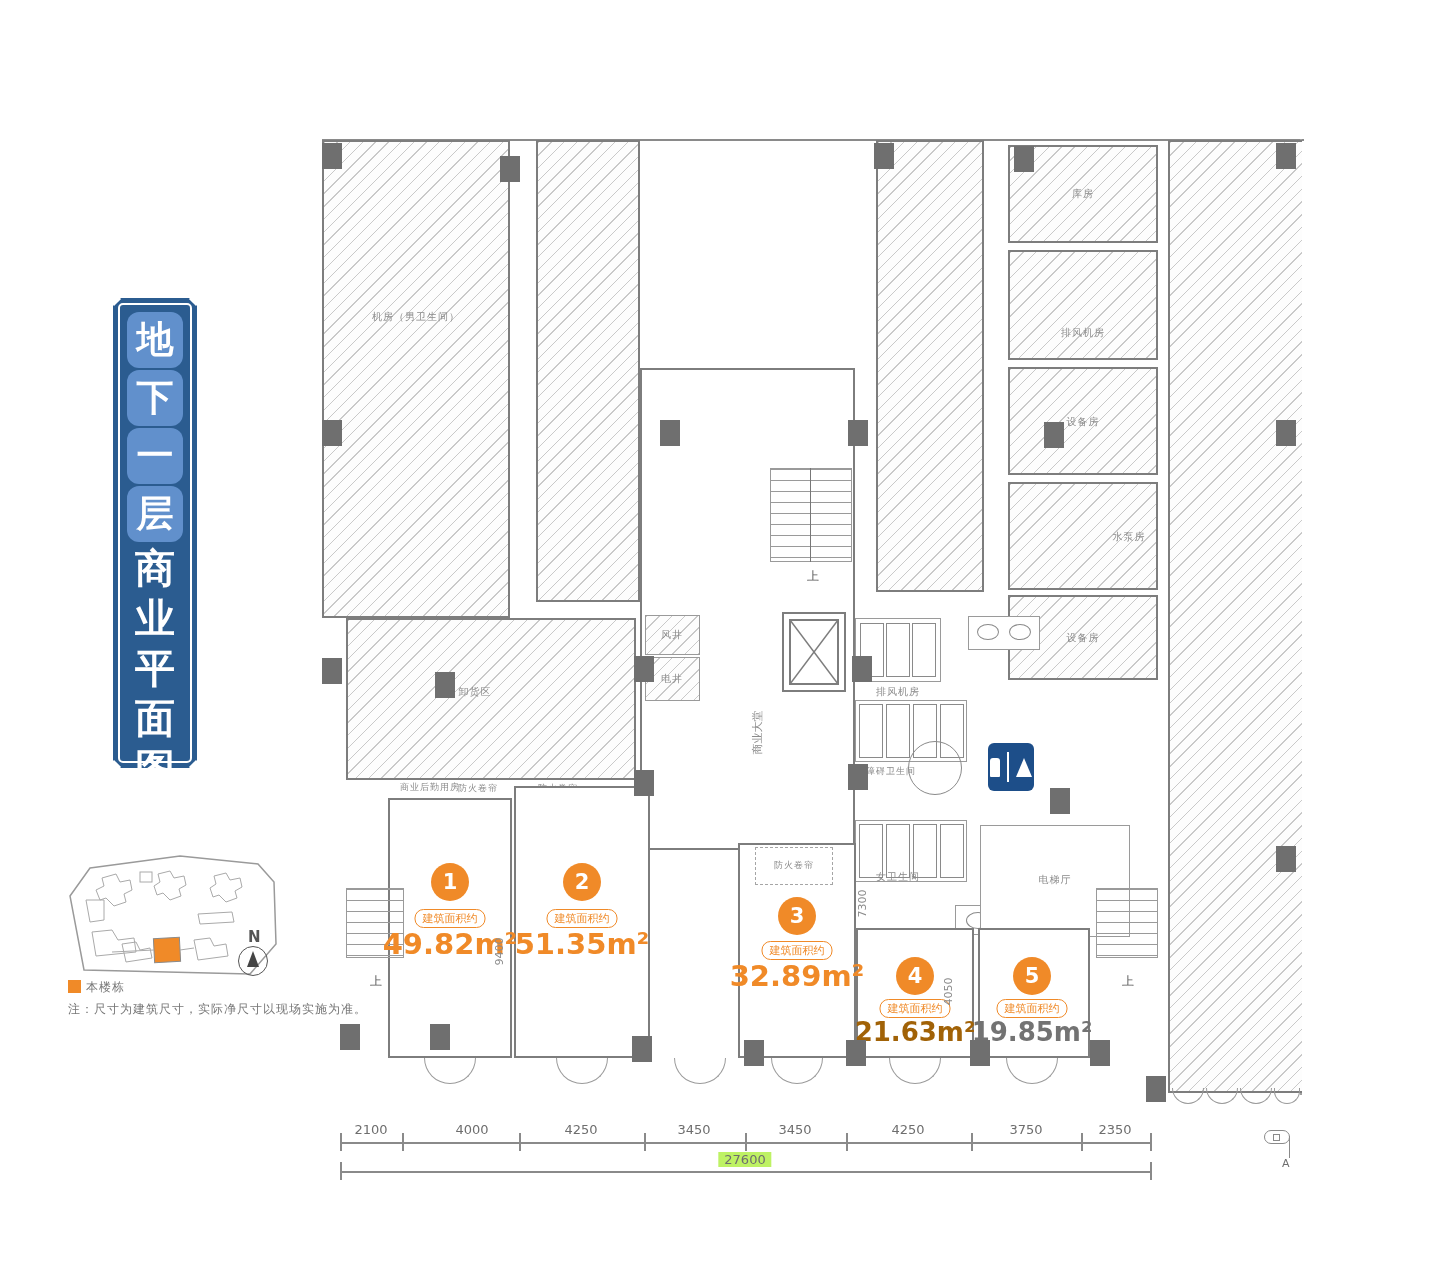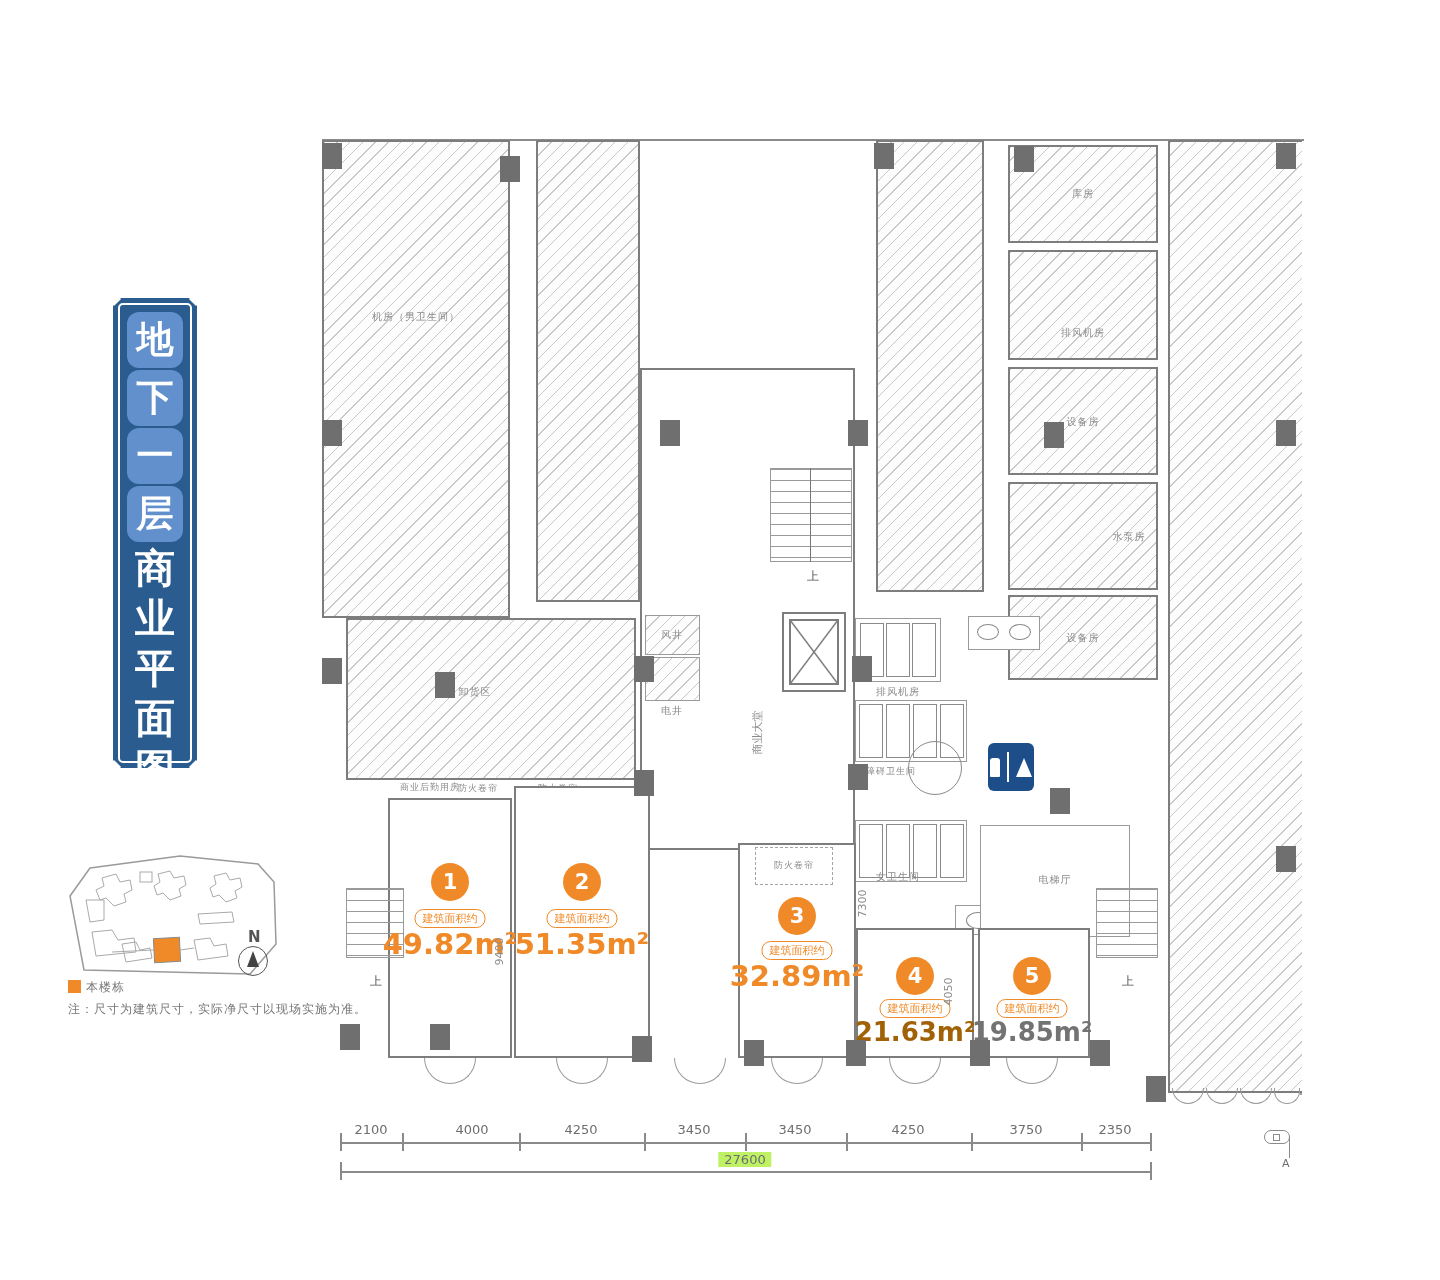--- a/index.html
+++ b/index.html
@@ -129,21 +129,21 @@
   <div class="abs room" style="left:320px;top:243px;width:215px;height:482px;"></div>
   <div class="abs vlbl" style="left:415px;top:600px;">商业大堂</div>
 
   <div class="abs stair" style="left:450px;top:343px;width:82px;height:94px;"></div>
   <div class="abs stairline" style="left:490px;top:343px;height:94px;"></div>
   <div class="abs up" style="left:487px;top:443px;">上</div>
 
   <div class="abs hatch thin" style="left:325px;top:490px;width:55px;height:40px;"></div>
   <div class="abs lbl" style="left:352px;top:503px;transform:translateX(-50%);">风井</div>
   <div class="abs hatch thin" style="left:325px;top:532px;width:55px;height:44px;"></div>
-  <div class="abs lbl" style="left:352px;top:579px;transform:translateX(-50%);">电井</div>
+  <div class="abs lbl" style="left:352px;top:547px;transform:translateX(-50%);">电井</div>
 
   <div class="abs room" style="left:462px;top:487px;width:64px;height:80px;">
     <svg width="60" height="76" viewBox="0 0 60 76">
       <rect x="6" y="6" width="48" height="64" fill="none" stroke="#7d7d7d" stroke-width="2"></rect>
       <line x1="6" y1="6" x2="54" y2="70" stroke="#7d7d7d" stroke-width="1.4"></line>
       <line x1="54" y1="6" x2="6" y2="70" stroke="#7d7d7d" stroke-width="1.4"></line>
     </svg>
   </div>
 
   <div class="abs room thin" style="left:535px;top:493px;width:86px;height:64px;">

